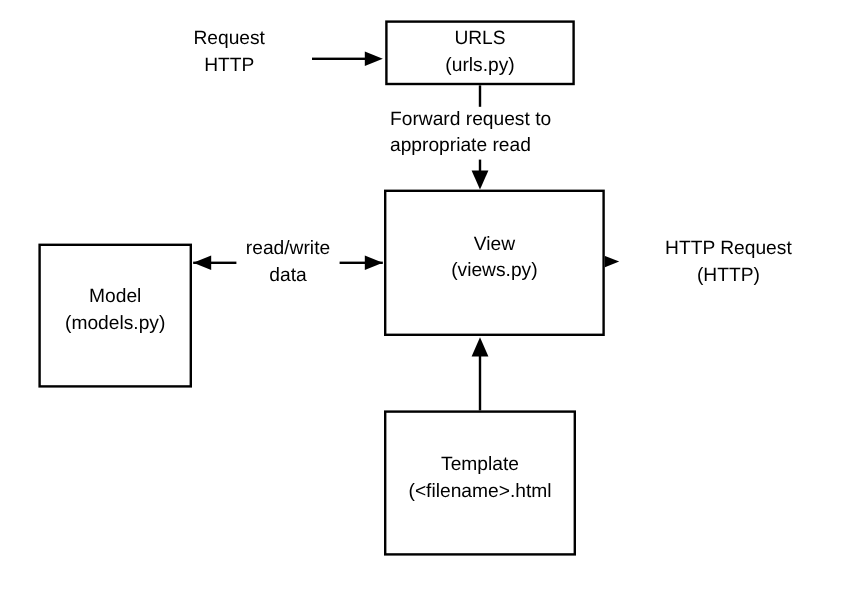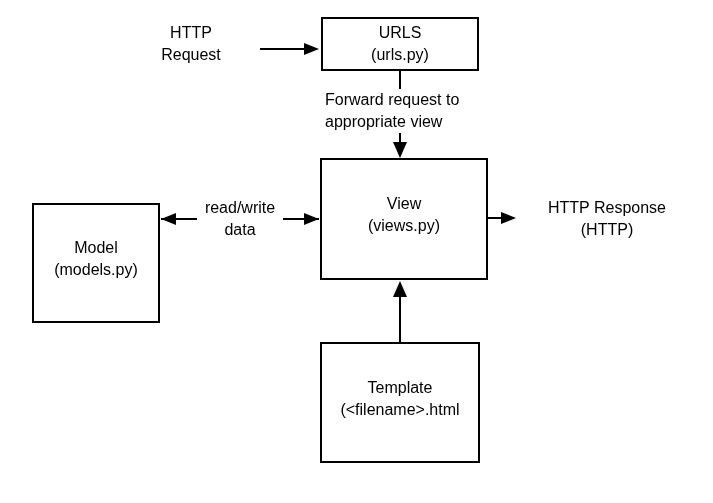--- a/index.html
+++ b/index.html
@@ -68,36 +68,36 @@
     border-right: 7px solid transparent;
     border-bottom: 16px solid #000000;
   }
 </style>
 </head>
 <body>
 
 <div class="canvas">
 
   <div class="lbl center" style="left:148px; top:22px; width:86px;">
+    <div>Request</div>
     <div>HTTP</div>
-    <div>Request</div>
   </div>
 
   <div class="lbl" style="left:325px; top:89px; width:156px;">
     <div>Forward request to</div>
-    <div>appropriate view</div>
+    <div>appropriate read</div>
   </div>
 
   <div class="lbl center" style="left:197px; top:197px; width:86px;text-align:center;">
     <div>read/write</div>
     <div>data</div>
   </div>
 
   <div class="lbl center" style="left:531px; top:197px; width:152px;">
-    <div>HTTP Response</div>
+    <div>HTTP Request</div>
     <div>(HTTP)</div>
   </div>
 
   <div class="line" style="left:260px; top:48px; width:46px; height:2px;"></div>
   <div class="ah ah-right" style="left:304px; top:43px;"></div>
 
   <div class="line" style="left:399px; top:71px; width:2px; height:72px;"></div>
   <div class="ah ah-down" style="left:393px; top:142px;"></div>
 
   <div class="line" style="left:161px; top:218px; width:158px; height:2px;"></div>
@@ -113,21 +113,21 @@
   <div class="node" style="left:321px; top:17px; width:158px; height:54px;">
     <div>URLS</div>
     <div>(urls.py)</div>
   </div>
 
   <div class="node nudge-up" style="left:32px; top:160px; width:128px; height:120px;margin-top:43px;">
     <div>Model</div>
     <div>(models.py)</div>
   </div>
 
-  <div class="node nudge-up" style="left:320px; top:158px; width:168px; height:122px;">
+  <div class="node nudge-up" style="left:320px; top:158px; width:184px; height:122px;">
     <div>View</div>
     <div>(views.py)</div>
   </div>
 
   <div class="node nudge-up" style="left:320px; top:342px; width:160px; height:121px;">
     <div>Template</div>
     <div>(&lt;filename&gt;.html</div>
   </div>
 
 </div>

